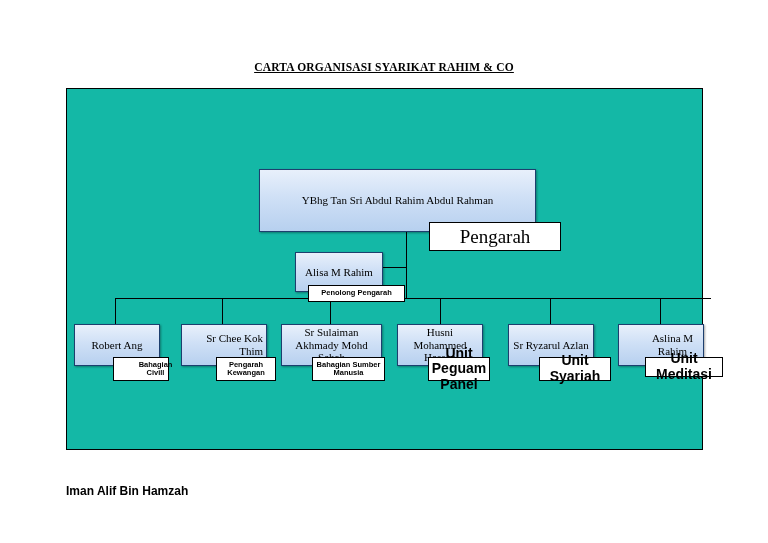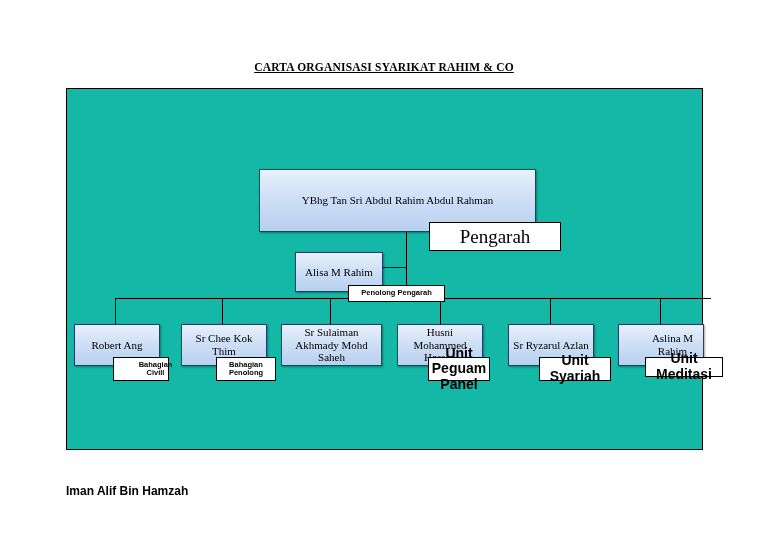--- a/index.html
+++ b/index.html
@@ -135,40 +135,43 @@
     <div class="node director" style="left:192px; top:80px; width:277px; height:63px;">
       <span>YBhg Tan Sri Abdul Rahim Abdul Rahman</span>
     </div>
     <div class="label big" style="left:362px; top:133px; width:132px; height:29px;">
       <span>Pengarah</span>
     </div>
 
     <div class="node deputy" style="left:228px; top:163px; width:88px; height:40px;">
       <span>Alisa M Rahim</span>
     </div>
-    <div class="label small" style="left:241px; top:196px; width:97px; height:17px;margin-left:40px;">
+    <div class="label small" style="left:241px; top:196px; width:97px; height:17px;">
       <span>Penolong Pengarah</span>
     </div>
 
     <div class="node staff" style="left:7px; top:235px; width:86px; height:42px;">
       <span>Robert Ang</span>
     </div>
     <div class="label small" style="left:46px; top:268px; width:56px; height:24px;padding-left:29px;">
       <span>Bahagian Civill</span>
     </div>
 
-    <div class="node staff" style="left:114px; top:235px; width:86px; height:42px;">
+    <div class="node staff" style="left:114px; top:235px; width:86px; height:42px;text-align:right;">
       <span>Sr Chee Kok Thim</span>
     </div>
     <div class="label small" style="left:149px; top:268px; width:60px; height:24px;">
-      <span>Bahagian Penolong</span>
+      <span>Pengarah Kewangan</span>
     </div>
 
     <div class="node staff" style="left:214px; top:235px; width:101px; height:42px;">
       <span>Sr Sulaiman Akhmady Mohd Saheh</span>
+    </div>
+    <div class="label small" style="left:245px; top:268px; width:73px; height:24px;">
+      <span>Bahagian Sumber Manusia</span>
     </div>
 
     <div class="node staff" style="left:330px; top:235px; width:86px; height:42px;">
       <span>Husni Mohammed Hassan</span>
     </div>
     <div class="label med" style="left:361px; top:268px; width:62px; height:24px;">
       <span>Unit Peguam Panel</span>
     </div>
 
     <div class="node staff" style="left:441px; top:235px; width:86px; height:42px;">

